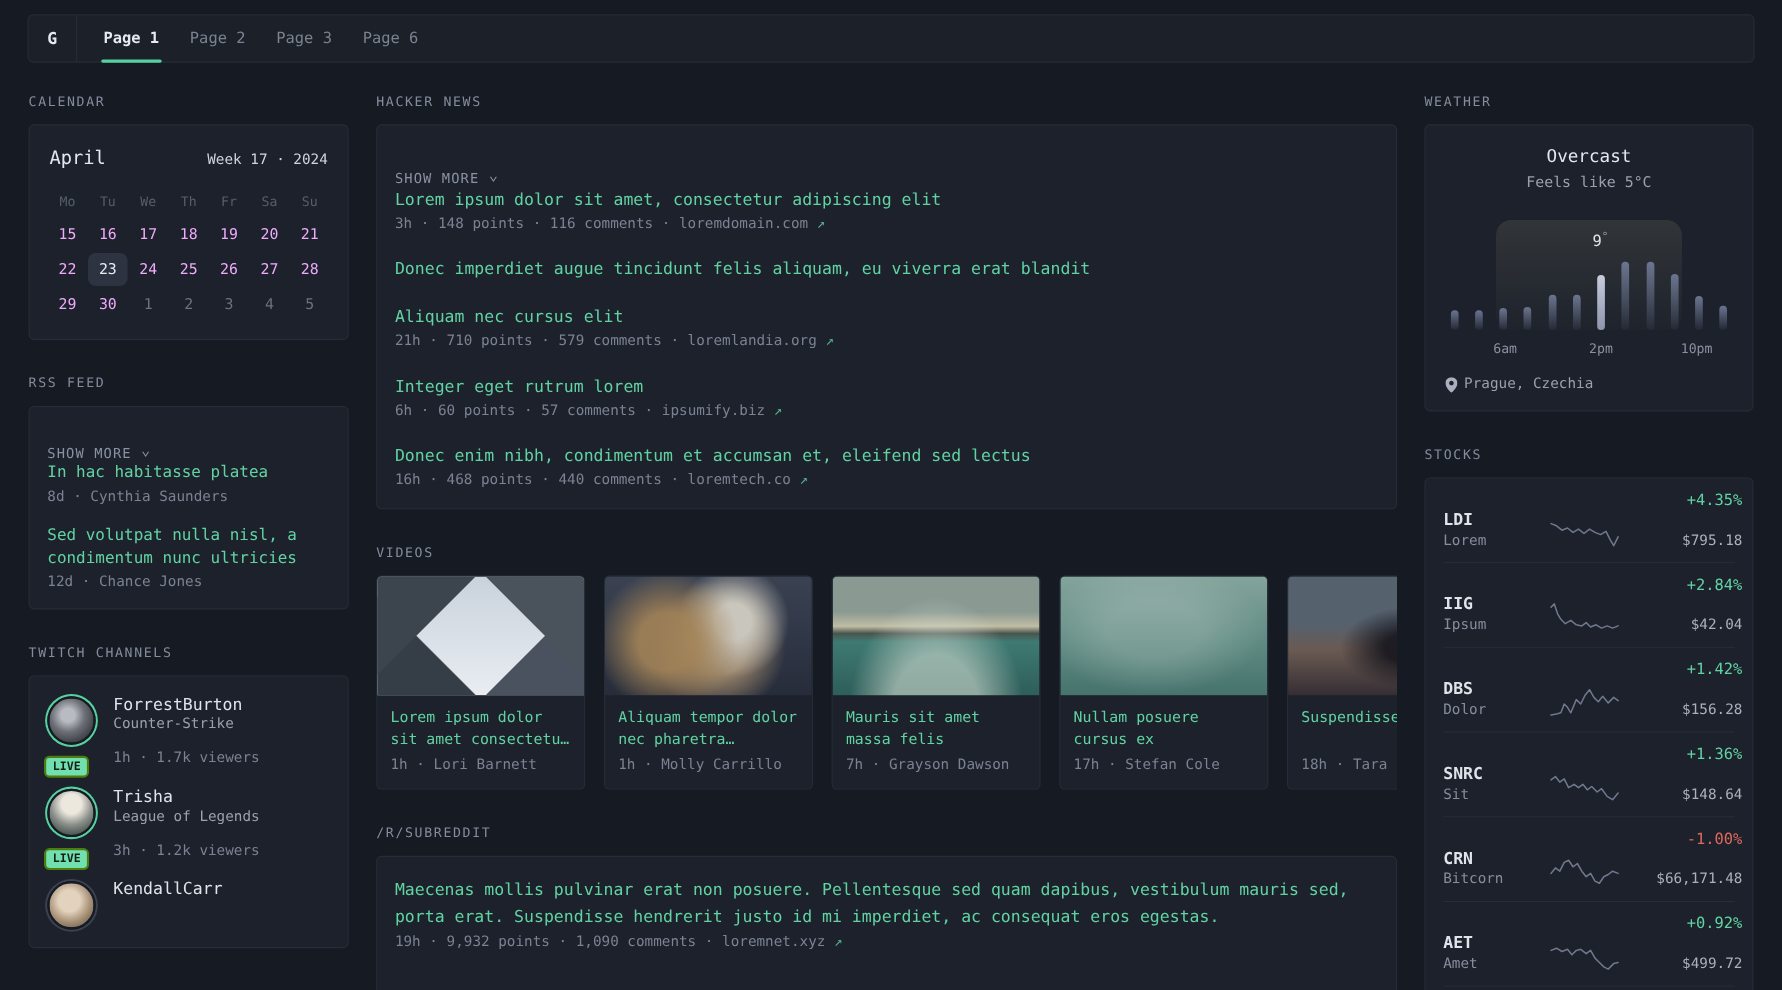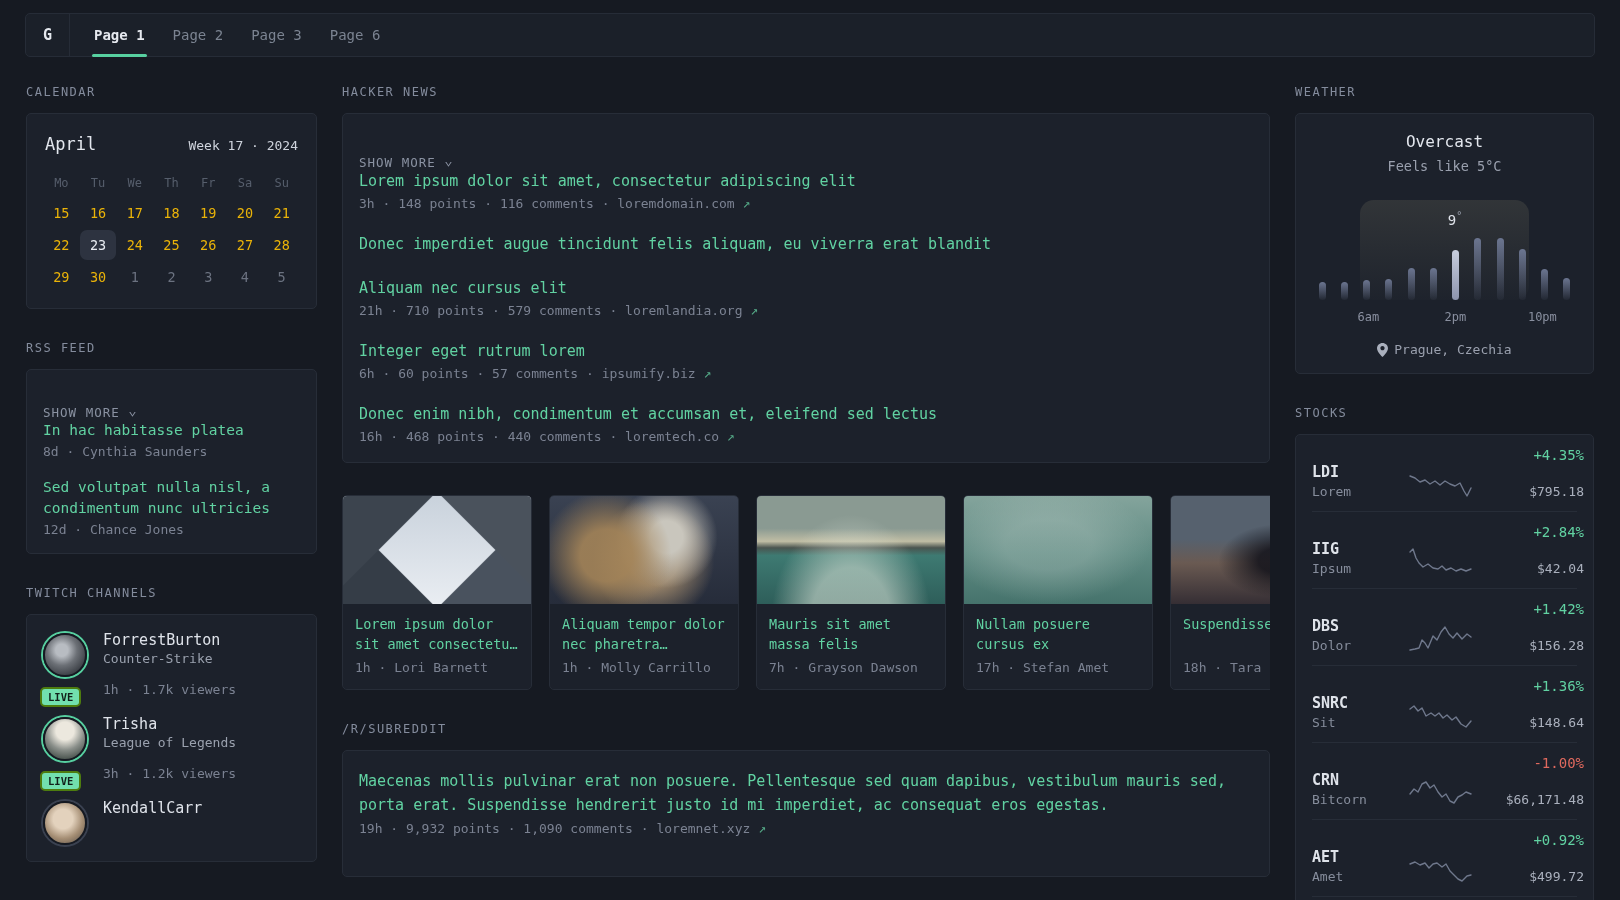--- a/index.html
+++ b/index.html
@@ -36,21 +36,21 @@
   .meta { font-size:13px; color:#7b8292; }
   .showmore { font-size:12.5px; letter-spacing:1px; color:#8a92a2; cursor:pointer; }
   .showmore .chev { font-size:14px; position:relative; top:-2px; }
   
   .cal { padding:16px; }
   .cal-head { display:flex; justify-content:space-between; align-items:baseline; padding:4px 2px 14px 2px; }
   .cal-month { color:#e3e7ee; font-size:17px; }
   .cal-week  { color:#cfd4dd; font-size:13px; }
   .cal-grid { display:grid; grid-template-columns:repeat(7,1fr); row-gap:2px; }
   .cal-cell { height:30px; display:flex; align-items:center; justify-content:center;
-    font-size:13.5px; color:#eab308; border-radius:7px; }
+    font-size:13.5px; color:#f0abfc; border-radius:7px; }
   .cal-wd { color:#565e6c; font-size:12px; }
   .cal-cell.muted { color:#6b7280; }
   .cal-cell.selected { background:#2d3340; color:#e8ecf2; }
   
   .rss { padding:16px; }
   .rss-item + .rss-item { margin-top:18px; }
   .rss-title { font-size:14.5px; line-height:21px; color:#61d2a2; cursor:pointer; }
   .rss-item.muted .rss-title { color:#aeb4bf; }
   .rss-item .meta { margin-top:3px; }
   .rss .showmore { margin-top:18px; }
@@ -121,21 +121,21 @@
   .wbar.hl { background:linear-gradient(#c7cddd,#8d94ad); }
   .w-temp { position:absolute; left:54.17%; transform:translateX(-50%); bottom:72px;
     color:#dfe3ea; font-size:14px; }
   .w-temp sup { font-size:10px; color:#9aa0ae; }
   .w-ticks { position:relative; height:16px; margin-top:10px; font-size:12px; color:#8a90a0; }
   .w-ticks span { position:absolute; transform:translateX(-50%); }
   .w-ticks span:nth-child(1) { left:20.8%; }
   .w-ticks span:nth-child(2) { left:54.2%; }
   .w-ticks span:nth-child(3) { left:87.5%; }
   .w-loc { margin-top:16px; font-size:13px; color:#9aa0ae;
-    display:flex; align-items:center; justify-content:center; gap:6px; }
+    display:flex; align-items:center; gap:6px; }
   
   .stocks { padding:0 16px; }
   .st-row { display:flex; align-items:flex-end; padding:12px 0; }
   .st-row + .st-row { border-top:1px solid #272d38; }
   .st-left { width:96px; flex:none; }
   .st-sym { color:#dfe3ea; font-size:15px; font-weight:bold; }
   .st-name { color:#868d9c; font-size:13px; margin-top:3px; }
   .st-spark { flex:1; display:flex; justify-content:center; }
   .st-spark svg { display:block; }
   .st-right { width:110px; flex:none; text-align:right; }
@@ -296,20 +296,21 @@
             </div>
 
             <div class="hn-item">
               <div class="hn-title">Donec enim nibh, condimentum et accumsan et, eleifend sed lectus</div>
               <div class="meta"><span>16h · 468 points · 440 comments · </span><span class="domain">loremtech.co</span> <span class="arrow">↗</span></div>
             </div>
           </div>
       </div>
 
       <div class="widget">
+        <div class="wtitle">VIDEOS</div>
         <div class="vid-row">
 
             <div class="vid-card">
               <div class="thumb" title="concrete-towers-sky"></div>
               <div class="vid-body">
                 <div class="vid-title">Lorem ipsum dolor sit amet consectetu…</div>
                 <div class="meta vid-meta">1h · Lori Barnett</div>
               </div>
             </div>
 
@@ -326,21 +327,21 @@
               <div class="vid-body">
                 <div class="vid-title">Mauris sit amet massa felis</div>
                 <div class="meta vid-meta">7h · Grayson Dawson</div>
               </div>
             </div>
 
             <div class="vid-card">
               <div class="thumb" title="canoe-foggy-lake"></div>
               <div class="vid-body">
                 <div class="vid-title">Nullam posuere cursus ex</div>
-                <div class="meta vid-meta">17h · Stefan Amet</div>
+                <div class="meta vid-meta">17h · Stefan Cole</div>
               </div>
             </div>
 
             <div class="vid-card">
               <div class="thumb" title="person-in-dusk-field"></div>
               <div class="vid-body">
                 <div class="vid-title">Suspendisse sed diam</div>
                 <div class="meta vid-meta">18h · Tara</div>
               </div>
             </div>

